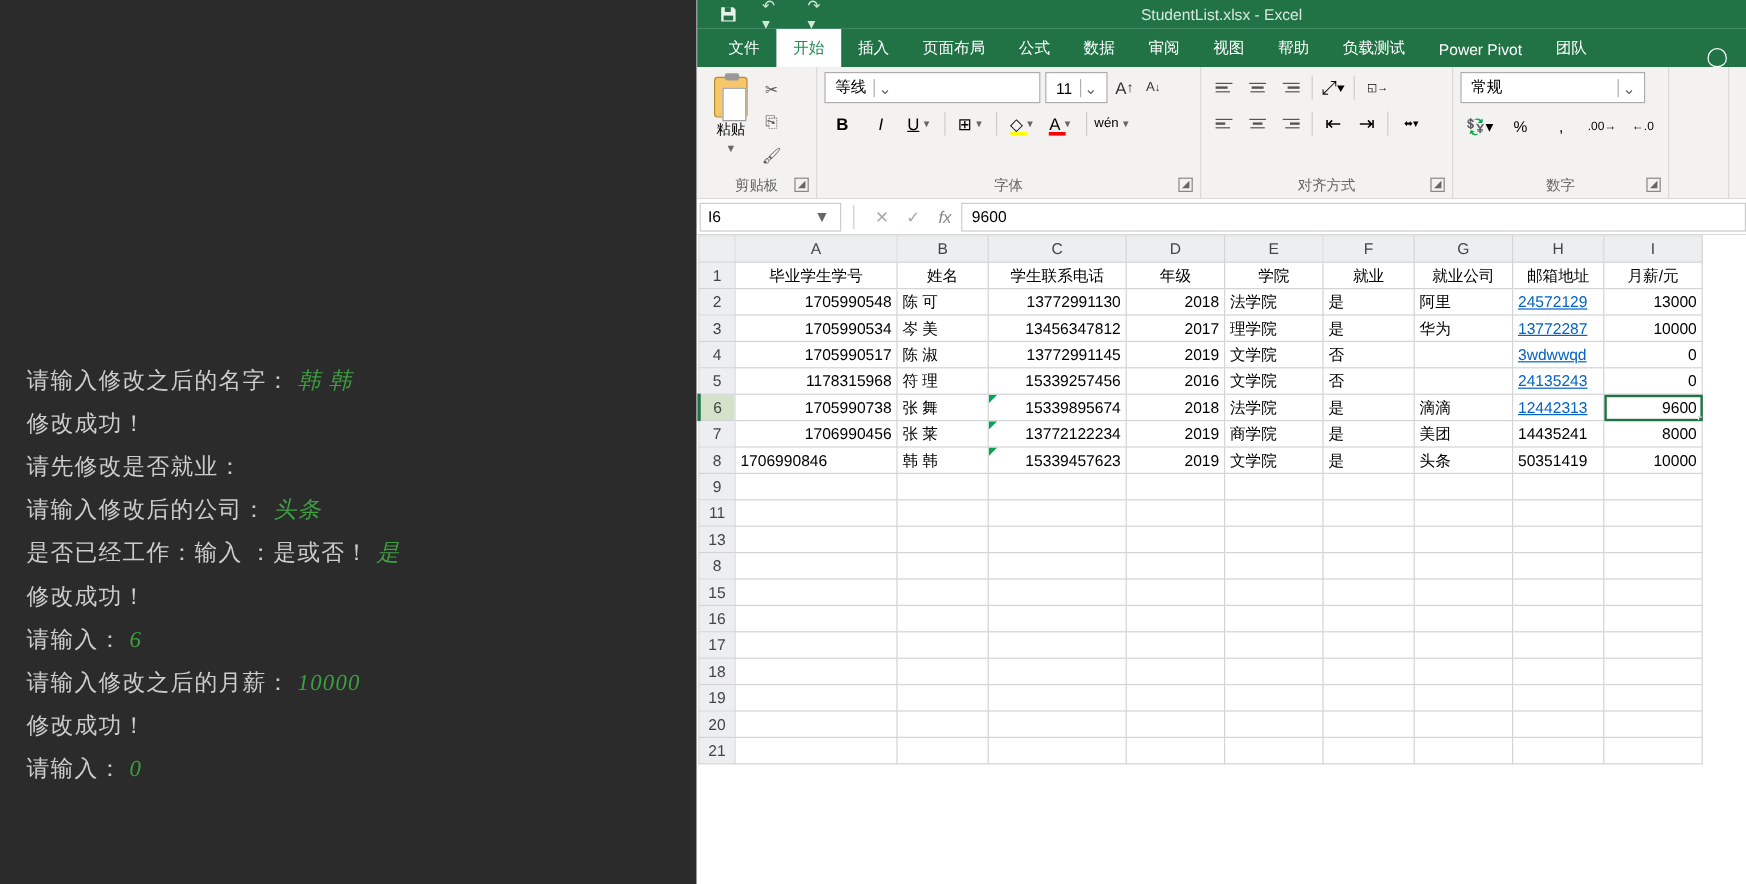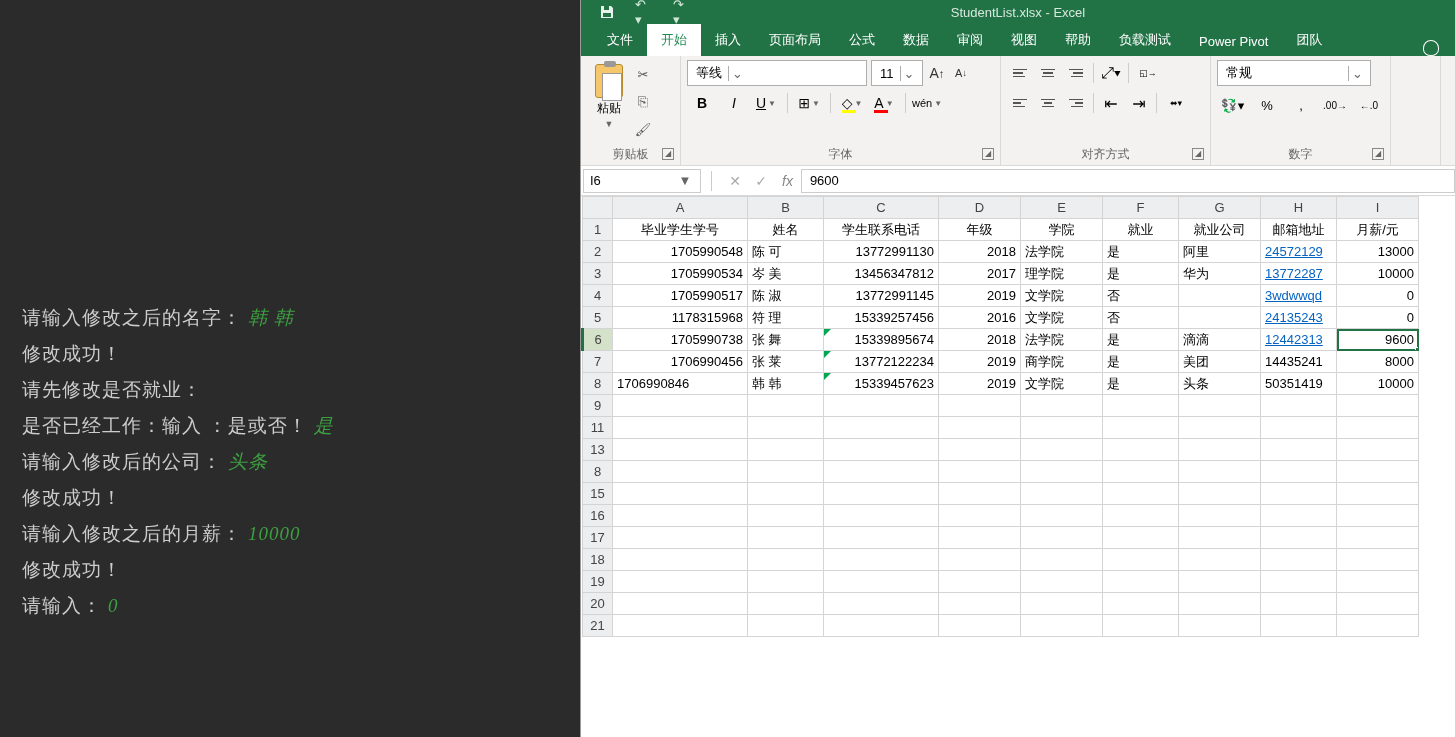--- a/index.html
+++ b/index.html
@@ -69,23 +69,24 @@
 .sel-handle { position: absolute; right: -3px; bottom: -3px; width: 6px; height: 6px; background: #217346; border: 1px solid #fff; }
 </style>
 </head>
 <body>
 
 <div class="container">
   <div class="left-panel">
     <div class="line"><span>请输入修改之后的名字：</span><span class="input">韩 韩</span></div>
     <div class="line"><span>修改成功！</span></div>
     <div class="line"><span>请先修改是否就业：</span></div>
+    <div class="line"><span>请输入修改后的公司：</span><span class="input">头条</span></div>
     <div class="line"><span>是否已经工作：输入 ：是或否！</span><span class="input">是</span></div>
-    <div class="line"><span>请输入修改后的公司：</span><span class="input">头条</span></div>
     <div class="line"><span>修改成功！</span></div>
+    <div class="line"><span>请输入：</span><span class="input">6</span></div>
     <div class="line"><span>请输入修改之后的月薪：</span><span class="input">10000</span></div>
     <div class="line"><span>修改成功！</span></div>
     <div class="line"><span>请输入：</span><span class="input">0</span></div>
   </div>
 
   <div class="right-panel">
     <div class="titlebar">
       <div class="qat">
         <div class="qat-item">
             <svg width="16" height="16" viewBox="0 0 16 16">

